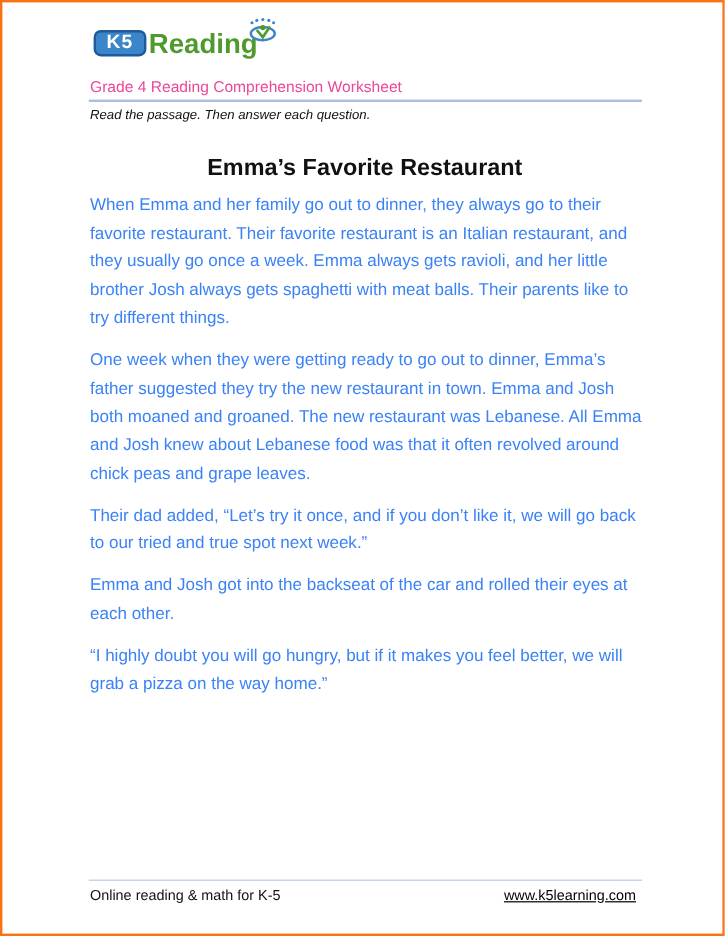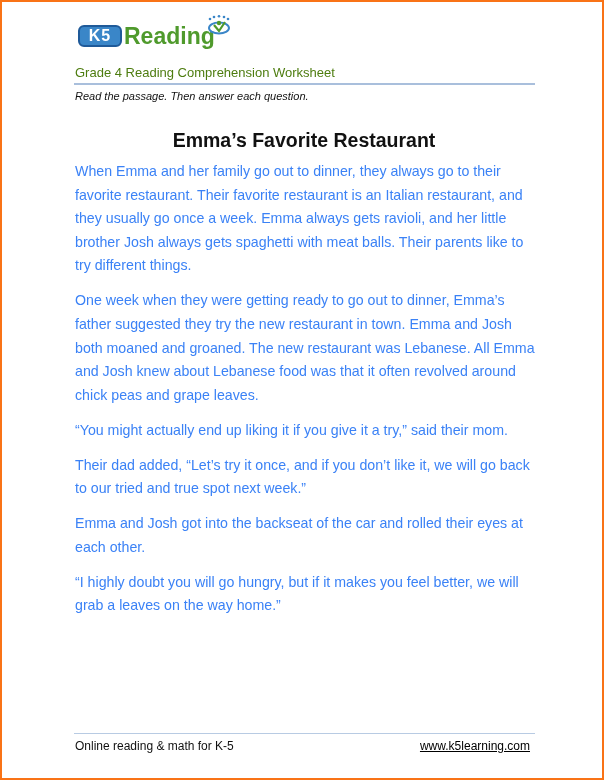--- a/index.html
+++ b/index.html
@@ -61,21 +61,21 @@
       top: -8px;
       width: 26px;
       height: 20px;
     }
     .header-title {
       position: absolute;
       left: 73px;
       top: 63px;
       font-family: "Liberation Sans", sans-serif;
       font-size: 13px;
-      color: #4d7c0f;
+      color: #ec4899;
     }
     .header-rule {
       position: absolute;
       left: 72px;
       top: 81px;
       width: 461px;
       height: 2px;
       background: #a9bfdc;
     }
     .instructions {
@@ -163,23 +163,22 @@
 
   <div class="header-title">Grade 4 Reading Comprehension Worksheet</div>
   <div class="header-rule"></div>
   <div class="instructions">Read the passage.  Then answer each question.</div>
 
   <div class="title">Emma’s Favorite Restaurant</div>
 
   <div class="passage">
     <p>When Emma and her family go out to dinner, they always go to their favorite restaurant. Their favorite restaurant is an Italian restaurant, and they usually go once a week. Emma always gets ravioli, and her little brother Josh always gets spaghetti with meat balls. Their parents like to try different things.</p>
     <p>One week when they were getting ready to go out to dinner, Emma’s father suggested they try the new restaurant in town. Emma and Josh both moaned and groaned. The new restaurant was Lebanese. All Emma and Josh knew about Lebanese food was that it often revolved around chick peas and grape leaves.</p>
-    <p>“You might actually end up liking it if you give it a try,” said their mom.</p>
     <p>Their dad added, “Let’s try it once, and if you don’t like it, we will go back to our tried and true spot next week.”</p>
     <p>Emma and Josh got into the backseat of the car and rolled their eyes at each other.</p>
-    <p>“I highly doubt you will go hungry, but if it makes you feel better, we will grab a leaves on the way home.”</p>
+    <p>“I highly doubt you will go hungry, but if it makes you feel better, we will grab a pizza on the way home.”</p>
   </div>
 
   <div class="footer-rule"></div>
   <div class="footer-left">Online reading &amp; math for K-5</div>
   <a class="footer-link">www.k5learning.com</a>
 
 </div>
 
 </body></html>

